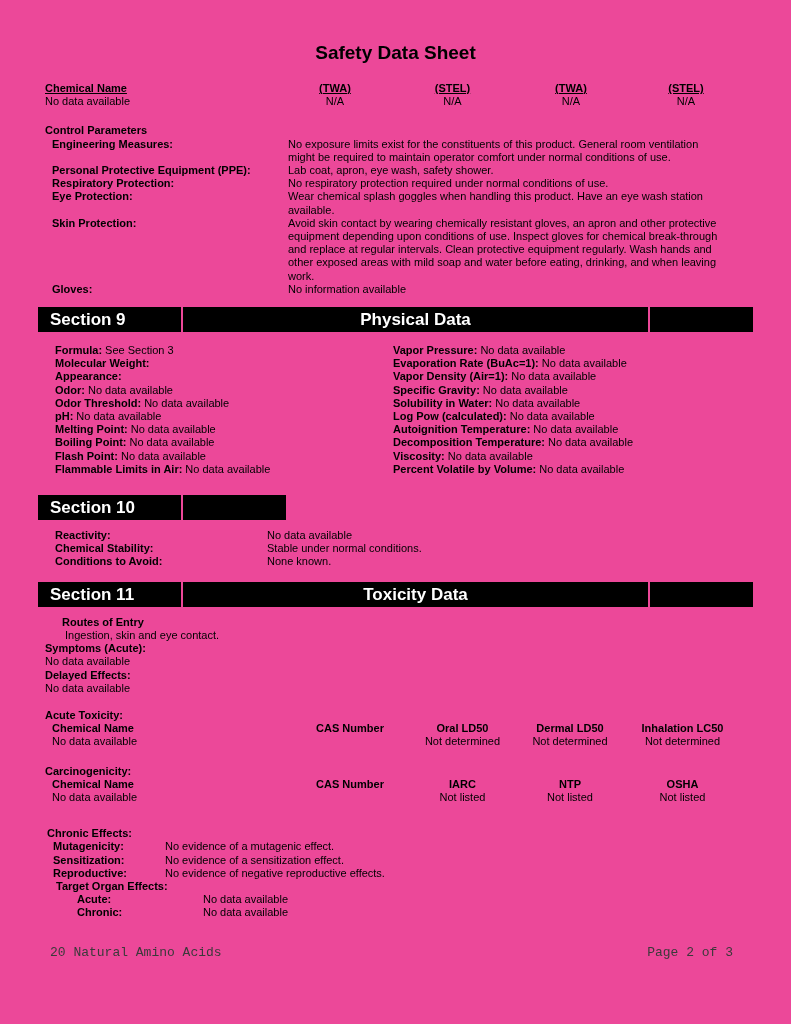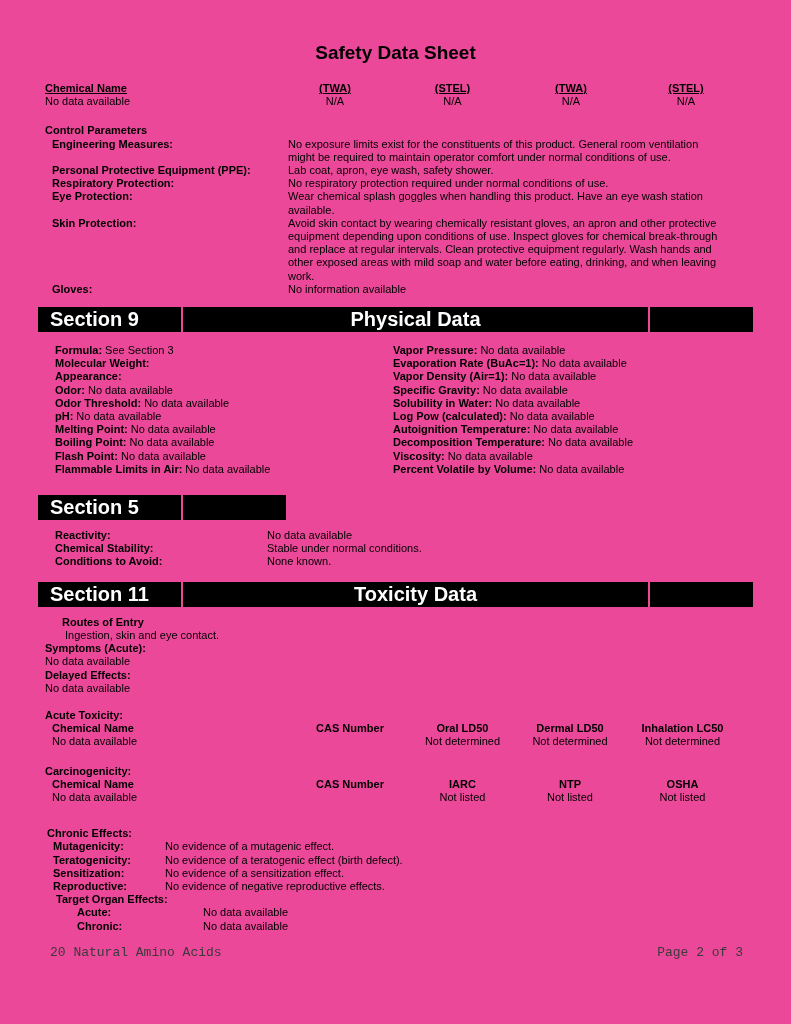--- a/index.html
+++ b/index.html
@@ -34,21 +34,21 @@
   .exp-head span { font-weight: bold; text-decoration: underline; }
 
   
   .cp { margin: 16px 45px 0 45px; }
   .cp-heading { font-weight: bold; }
   .cp-row { display: flex; }
   .cp-label { width: 236px; padding-left: 7px; font-weight: bold; flex-shrink: 0; }
   .cp-value { flex: 1; white-space: pre-line; }
 
   
-  .secbar { display: flex; height: 25px; margin: 0 38px; color: #ffffff; font-weight: bold; font-size: 20px; }
+  .secbar { display: flex; height: 25px; margin: 0 38px; color: #ffffff; font-weight: bold; font-size: 17px; }
   .secbar > div { background: #000000; line-height: 25px; }
   .secbar-left { width: 143px; padding-left: 12px; box-sizing: border-box; }
   .secbar-mid { flex: 1; margin-left: 2px; text-align: center; }
   .secbar-right { width: 103px; margin-left: 2px; }
   .bar9  { margin-top: 11px; }
   .bar10 { margin-top: 19px; }
   .bar11 { margin-top: 13px; border-radius: 8px; }
 
   
   .phys { display: flex; margin: 12px 45px 0 45px; }
@@ -87,21 +87,21 @@
   .ce-label { width: 120px; padding-left: 8px; font-weight: bold; flex-shrink: 0; box-sizing: border-box; }
   .toe-heading { font-weight: bold; padding-left: 11px; }
   .toe-row { display: flex; }
   .toe-label { width: 158px; padding-left: 32px; font-weight: bold; flex-shrink: 0; box-sizing: border-box; }
 
   
   .footer {
     position: absolute;
     top: 946px;
     left: 50px;
-    right: 48px;
+    right: 58px;
     display: flex;
     justify-content: space-between;
     font-family: "Liberation Mono", monospace;
     font-size: 13px;
     color: #3a3a3a;
   }
 </style>
 </head>
 <body>
 
@@ -187,21 +187,21 @@
       <div class="kv"><b>Solubility in Water:</b><span>No data available</span></div>
       <div class="kv"><b>Log Pow (calculated):</b><span>No data available</span></div>
       <div class="kv"><b>Autoignition Temperature:</b><span>No data available</span></div>
       <div class="kv"><b>Decomposition Temperature:</b><span>No data available</span></div>
       <div class="kv"><b>Viscosity:</b><span>No data available</span></div>
       <div class="kv"><b>Percent Volatile by Volume:</b><span>No data available</span></div>
     </div>
   </div>
 
   <div class="secbar bar10">
-    <div class="secbar-left">Section 5</div>
+    <div class="secbar-left">Section 10</div>
     <div class="secbar-right"></div>
   </div>
 
   <div class="react">
     <div class="react-row">
       <div class="react-label">Reactivity:</div>
       <div class="react-value">No data available</div>
     </div>
     <div class="react-row">
       <div class="react-label">Chemical Stability:</div>
@@ -270,24 +270,20 @@
     </div>
   </div>
 
   <div class="chronic">
     <div class="ce-heading">Chronic Effects:</div>
     <div class="ce-row">
       <div class="ce-label">Mutagenicity:</div>
       <div class="ce-value">No evidence of a mutagenic effect.</div>
     </div>
     <div class="ce-row">
-      <div class="ce-label">Teratogenicity:</div>
-      <div class="ce-value">No evidence of a teratogenic effect (birth defect).</div>
-    </div>
-    <div class="ce-row">
       <div class="ce-label">Sensitization:</div>
       <div class="ce-value">No evidence of a sensitization effect.</div>
     </div>
     <div class="ce-row">
       <div class="ce-label">Reproductive:</div>
       <div class="ce-value">No evidence of negative reproductive effects.</div>
     </div>
     <div class="toe-heading">Target Organ Effects:</div>
     <div class="toe-row">
       <div class="toe-label">Acute:</div>

